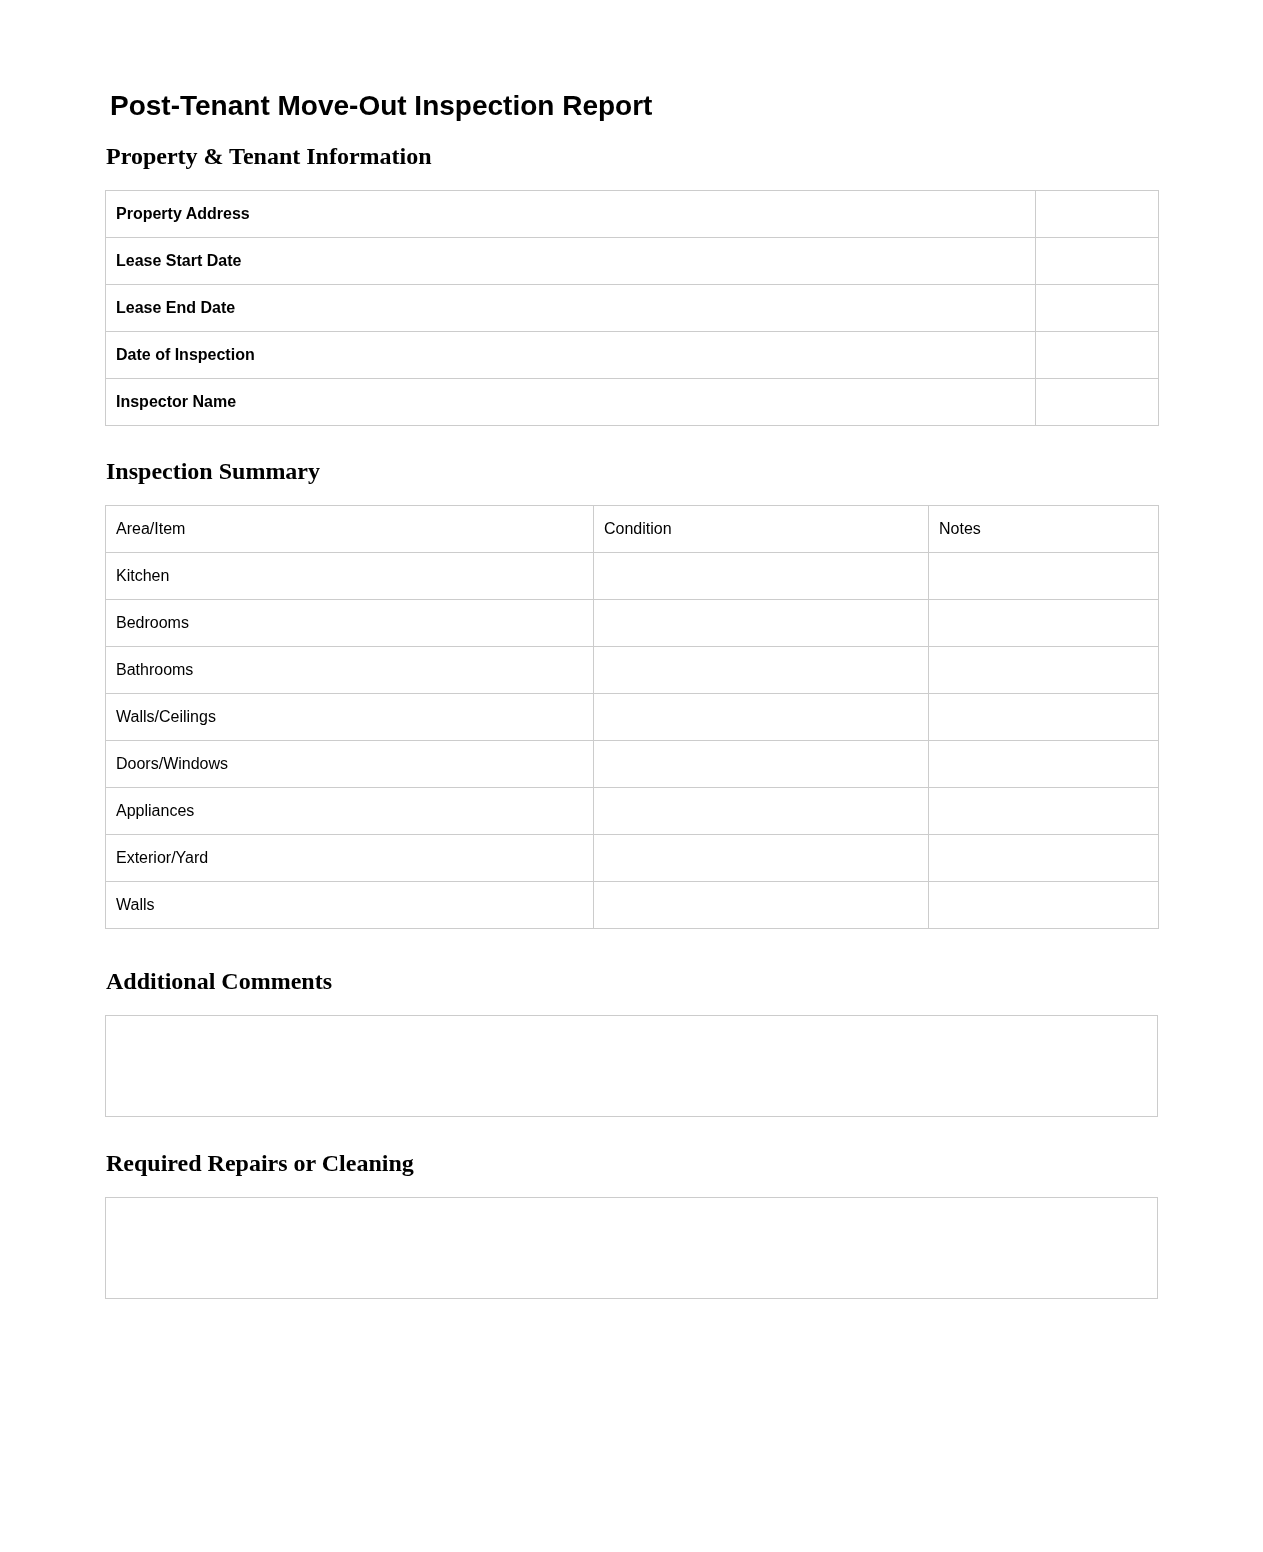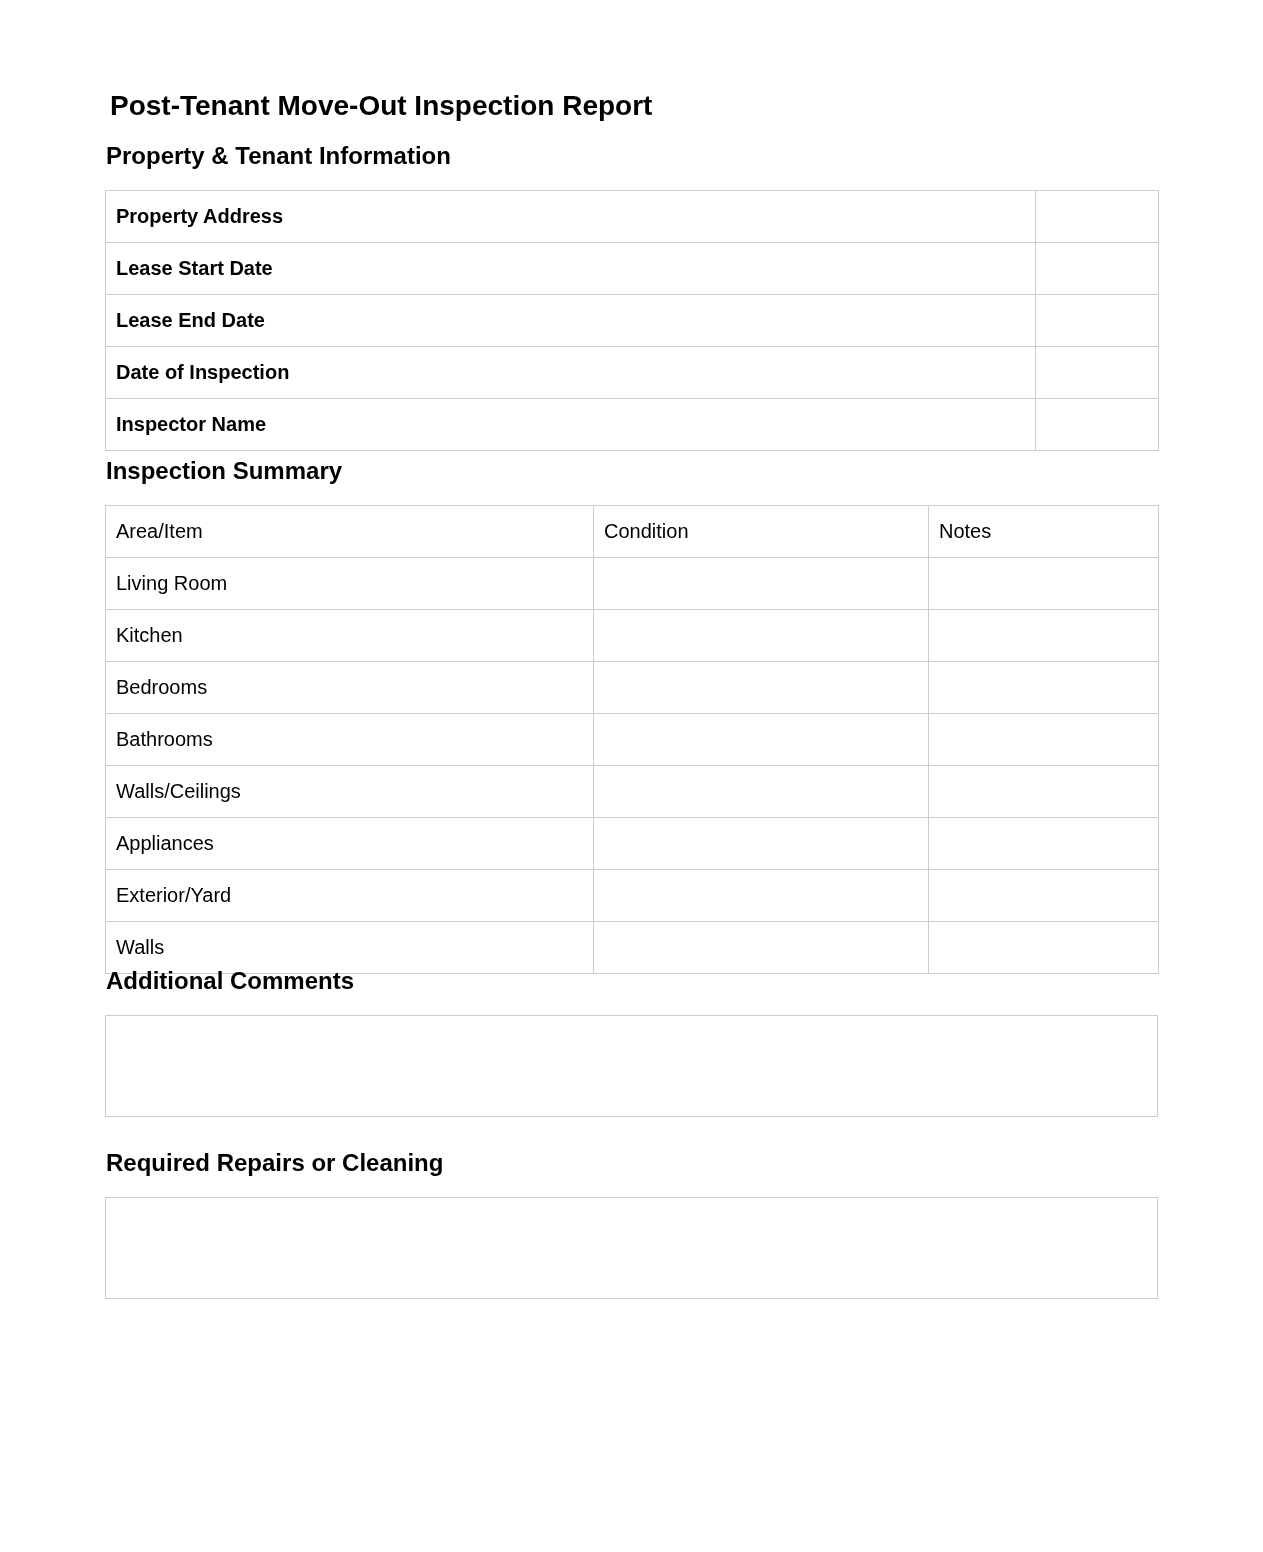--- a/index.html
+++ b/index.html
@@ -27,33 +27,34 @@
       white-space: nowrap;
     }
     h2 {
       font-size: 24px;
       font-weight: bold;
       margin: 0;
       position: absolute;
       left: 1px;
       line-height: 30px;
       white-space: nowrap;
+      font-family: Liberation Serif, serif;
     }
     table {
       border-collapse: collapse;
       position: absolute;
       left: 0;
       width: 1053px;
       table-layout: fixed;
     }
     td, th {
       border: 1px solid #cccccc;
       height: 38px;
       padding: 14px 10px;
-      font-size: 20px;
+      font-size: 16px;
       text-align: left;
       vertical-align: middle;
       box-sizing: border-box;
     }
     th { font-weight: normal; }
     td.label { font-weight: bold; }
     .box {
       position: absolute;
       left: 0;
       width: 1053px;
@@ -110,41 +111,41 @@
     </colgroup>
     <thead>
       <tr>
         <th>Area/Item</th>
         <th>Condition</th>
         <th>Notes</th>
       </tr>
     </thead>
     <tbody>
       <tr>
-        <td>Living Room</td>
-        <td></td>
-        <td></td>
-      </tr>
-      <tr>
         <td>Kitchen</td>
         <td></td>
         <td></td>
       </tr>
       <tr>
         <td>Bedrooms</td>
         <td></td>
         <td></td>
       </tr>
       <tr>
         <td>Bathrooms</td>
         <td></td>
         <td></td>
       </tr>
       <tr>
         <td>Walls/Ceilings</td>
+        <td></td>
+        <td></td>
+      </tr>
+      <tr>
+        <td>Doors/Windows</td>
         <td></td>
         <td></td>
       </tr>
       <tr>
         <td>Appliances</td>
         <td></td>
         <td></td>
       </tr>
       <tr>
         <td>Exterior/Yard</td>

